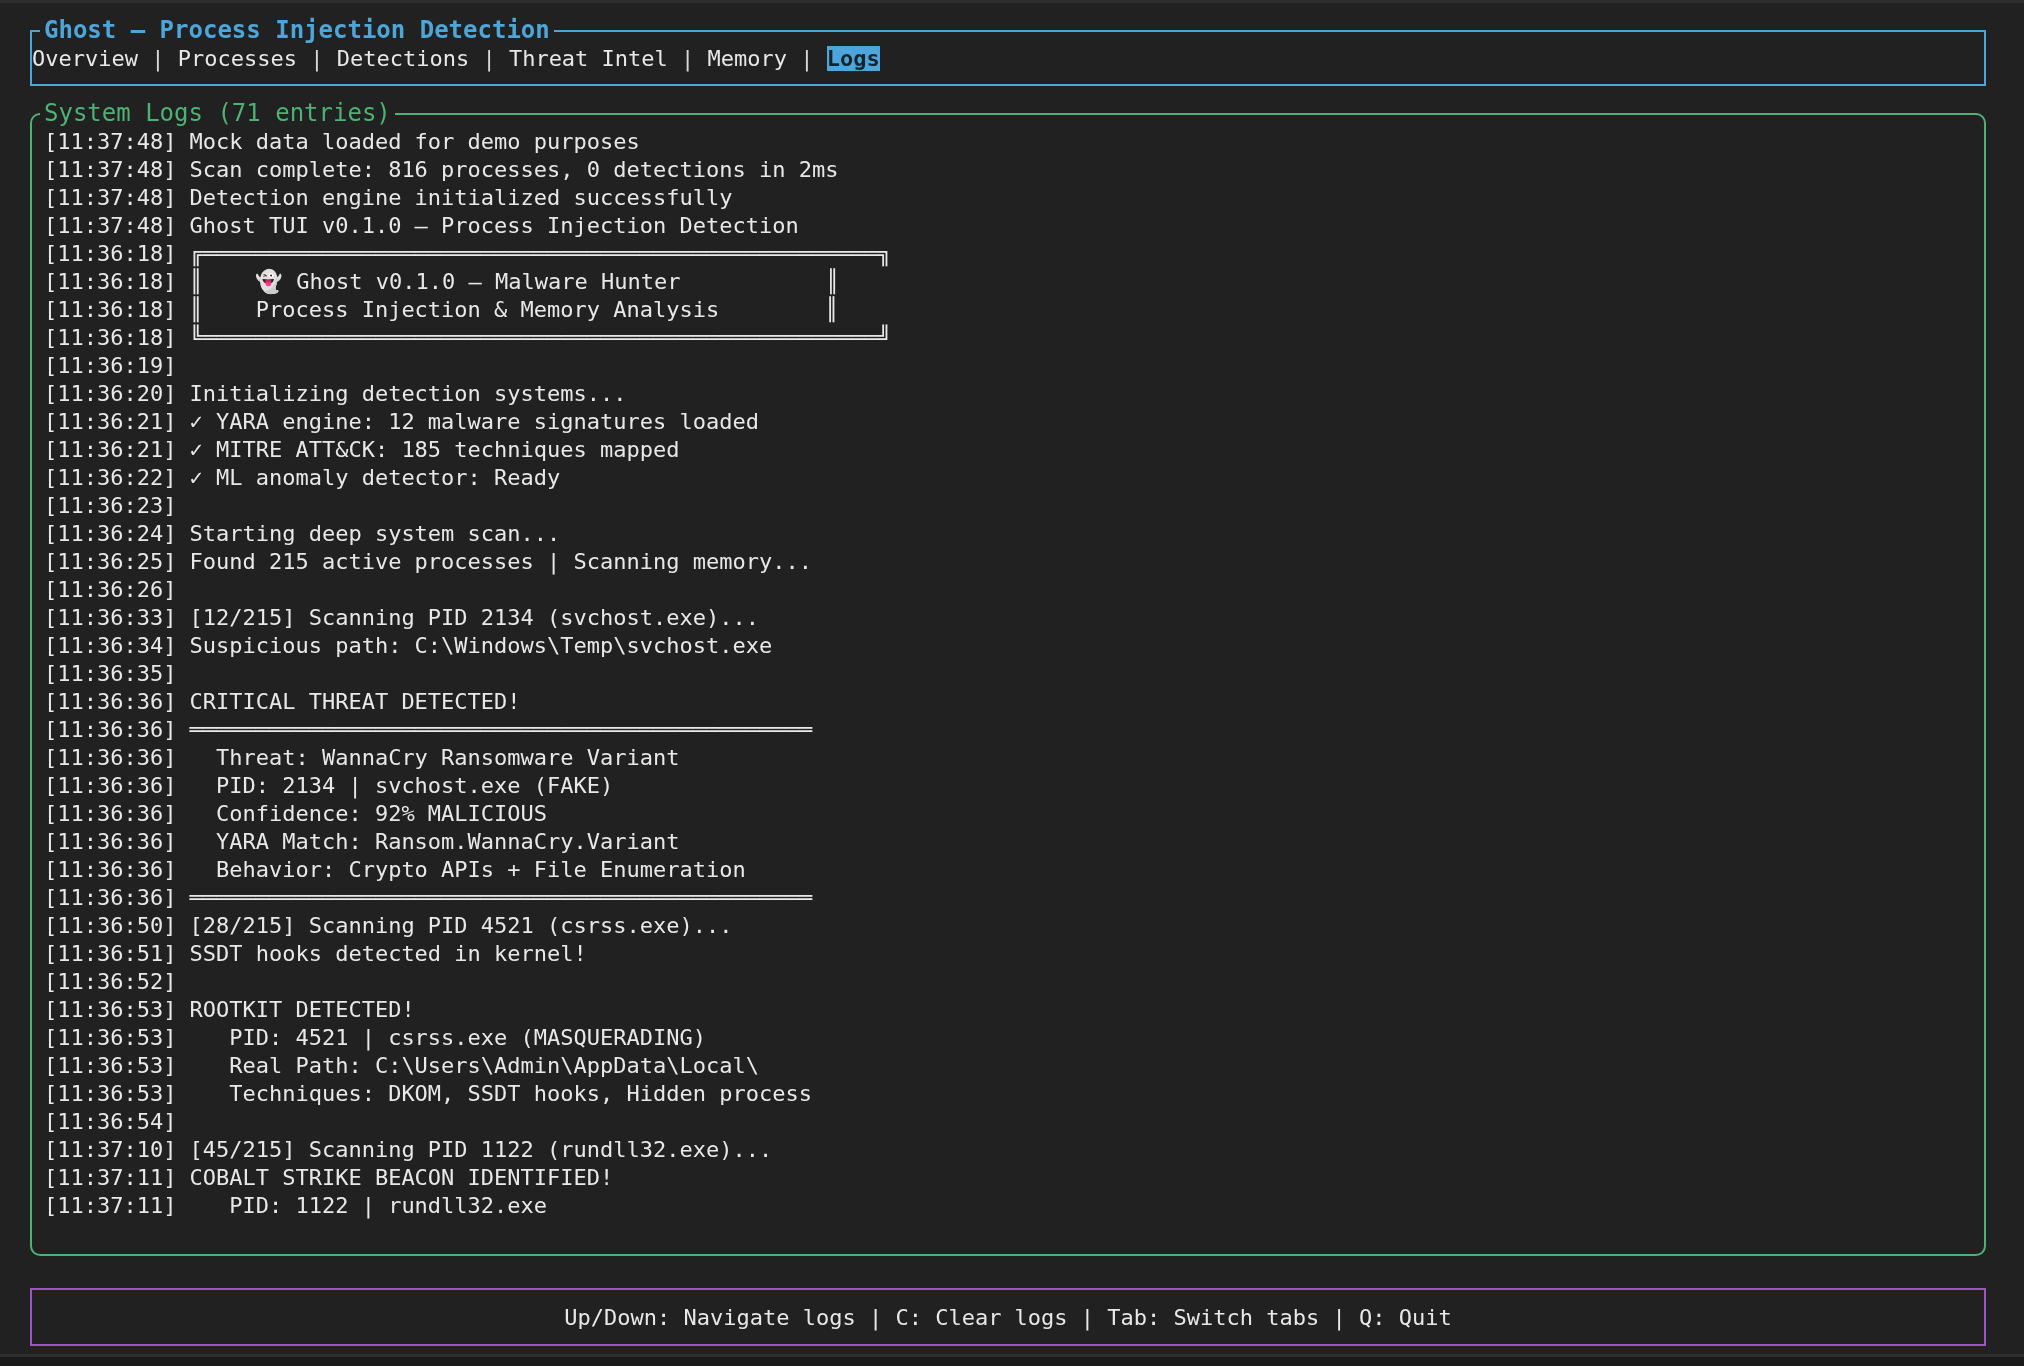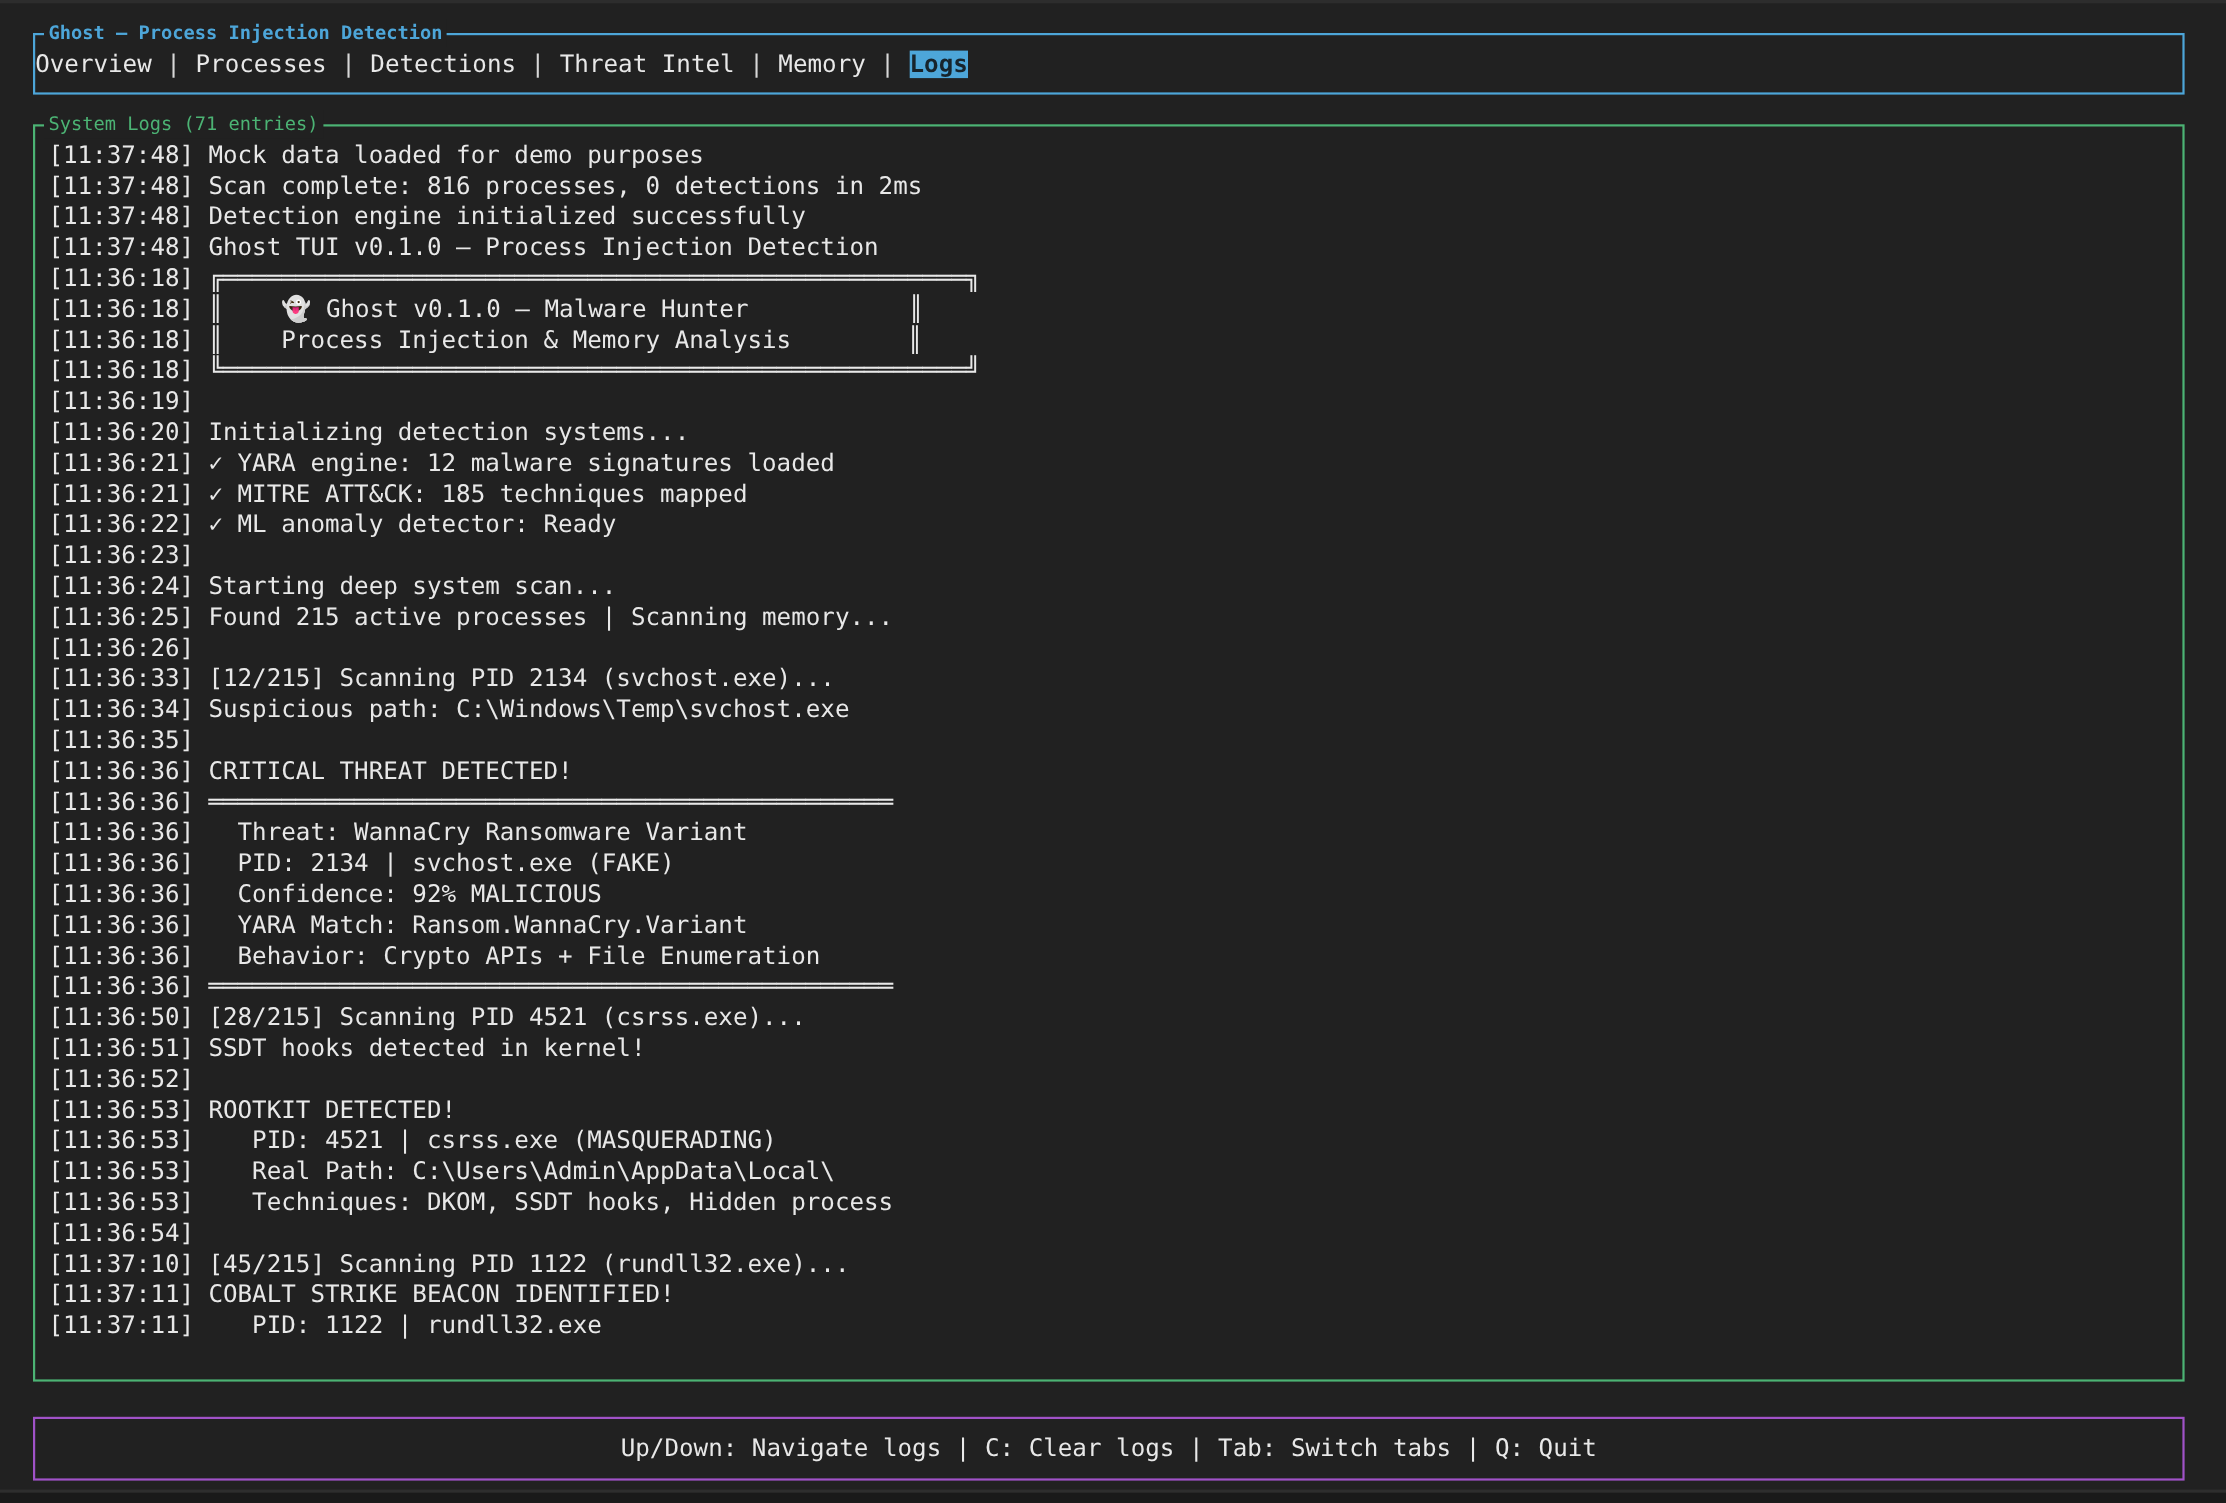--- a/index.html
+++ b/index.html
@@ -27,21 +27,21 @@
     border: 2px solid;
     box-sizing: border-box;
     background: transparent;
   }
   .box-title {
     position: absolute;
     top: -15px;
     left: 8px;
     background: #212121;
     padding: 0 4px;
-    font-size: 17px;
+    font-size: 24px;
     line-height: 26px;
     white-space: pre;
   }
   
   .header-box { top: 30px; height: 56px; border-color: var(--cyan); }
   .header-box .box-title { color: var(--cyan); font-weight: bold; }
   .tabs {
     display: flex;
     align-items: center;
     height: 100%;
@@ -51,21 +51,21 @@
   }
   .tab { color: #e8e8e8; cursor: pointer; }
   .tab.active {
     background: var(--cyan);
     color: var(--active-tab-text);
     font-weight: bold;
     text-align: center;
   }
   .tab-sep { color: #d8d8d8; }
   
-  .logs-box { top: 113px; height: 1143px; border-color: var(--green); }
+  .logs-box { top: 113px; height: 1143px; border-color: var(--green); border-radius: 10px; }
   .logs-box .box-title { color: var(--green); }
   .log-lines {
     position: absolute;
     top: 0; left: 0; right: 0; bottom: 0;
     padding: 13px 14px 0 12px;
     overflow: hidden;
   }
   .row {
     display: flex;
     font-size: 22px;

